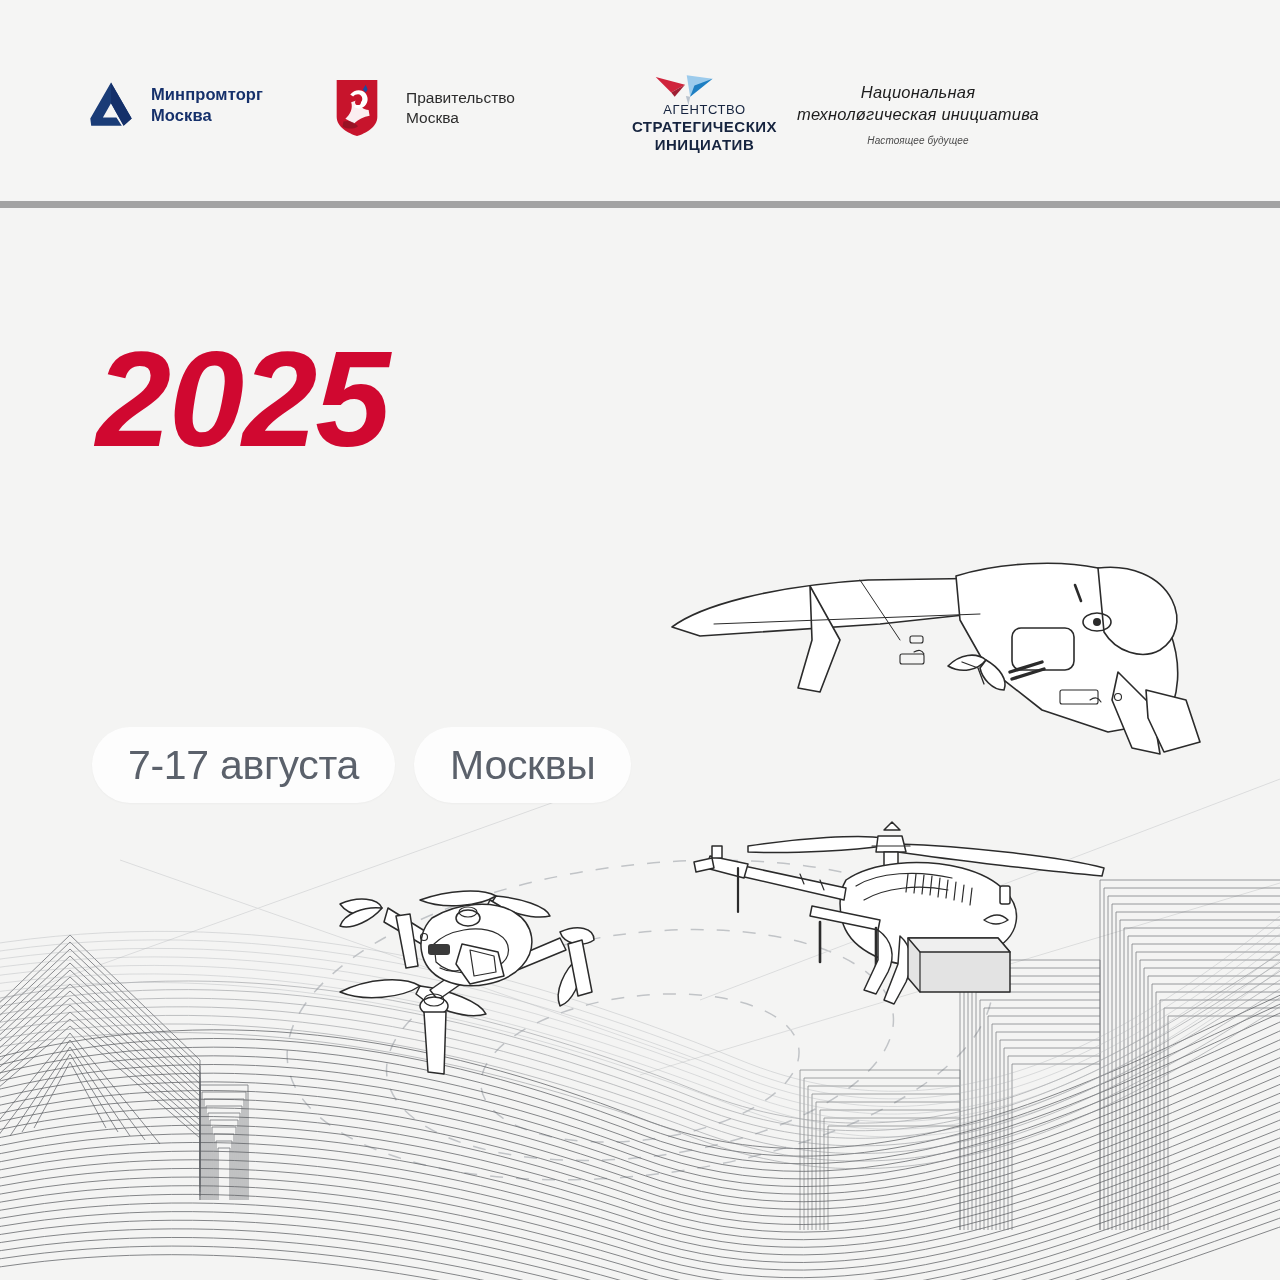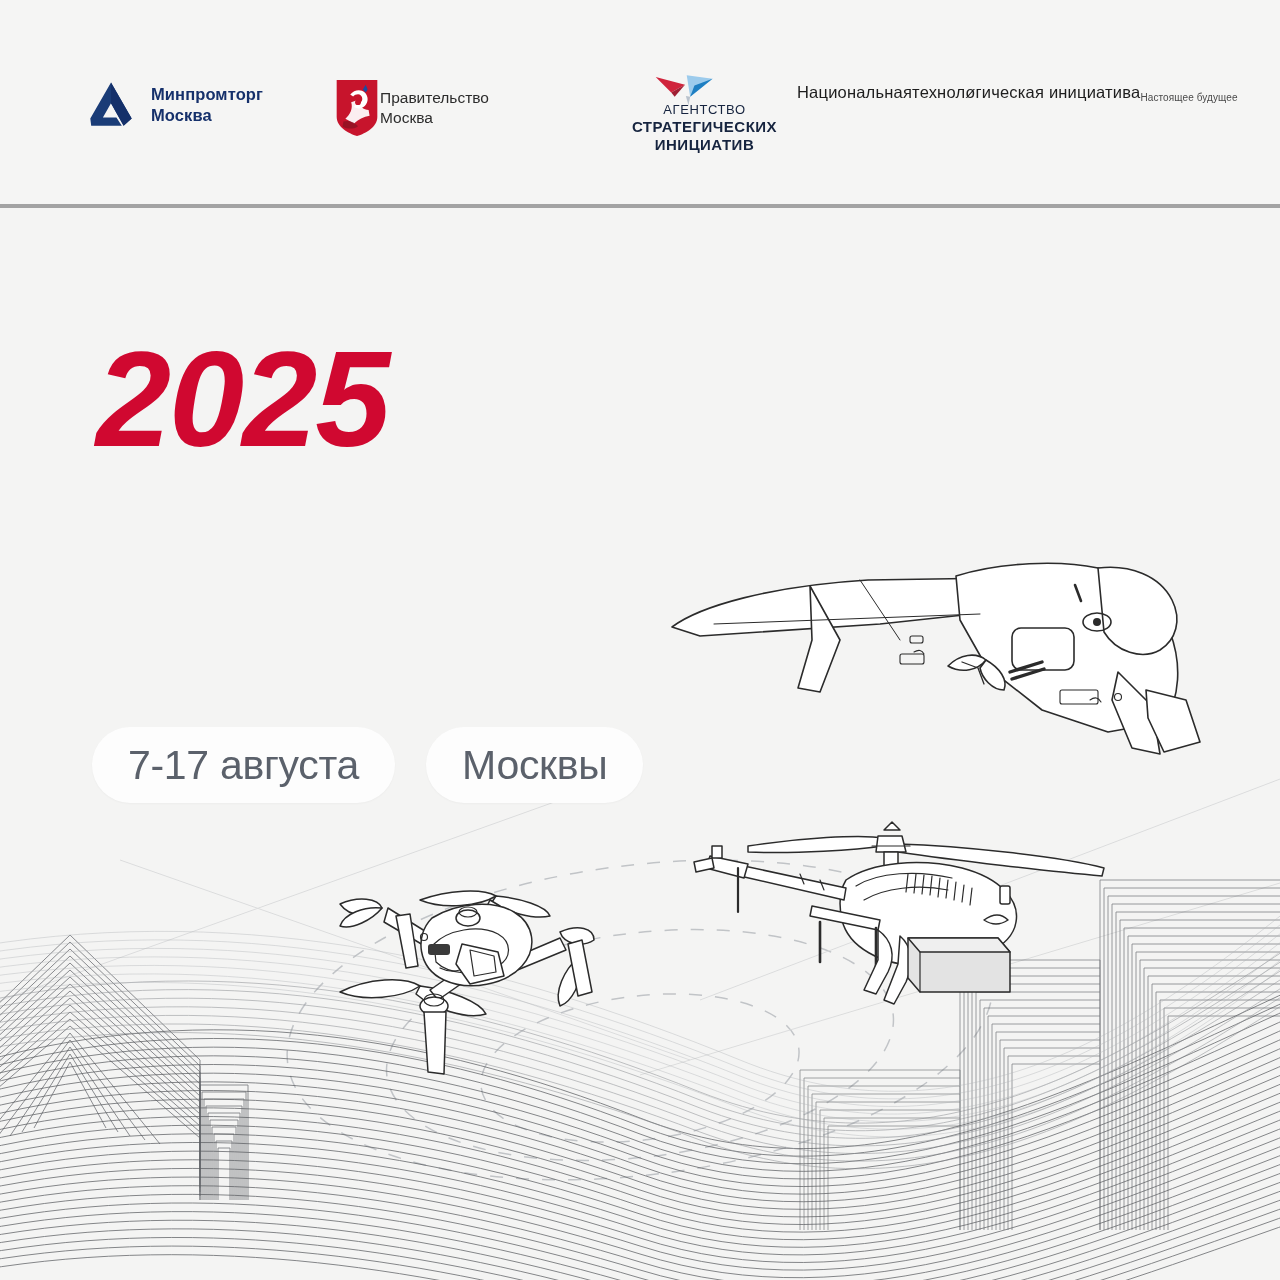--- a/index.html
+++ b/index.html
@@ -9,60 +9,60 @@
     background:#f4f4f3;
     font-family:"Liberation Sans","DejaVu Sans",sans-serif;
     overflow:hidden;position:relative;
   }
   #poster{position:relative;width:1280px;height:1280px;overflow:hidden;background:#f4f4f3;}
 
   
   .header{
     position:absolute;left:0;top:0;width:1280px;height:208px;
     background:#f5f5f4;
-    border-bottom:4px solid #a3a3a3;
+    border-bottom:7px solid #a3a3a3;
     box-sizing:border-box;
     display:flex;align-items:flex-start;
   }
   .logo-row{display:flex;align-items:flex-start;padding:78px 0 0 84px;gap:0;}
   .logo{display:flex;align-items:center;}
 
   
   .mp-wrap{display:flex;align-items:center;gap:13px;width:250px;}
   .mp-mark{width:54px;height:54px;flex:none;}
   .mp-text{font-size:16.5px;line-height:1.26;font-weight:700;color:#15306b;letter-spacing:.1px;}
 
   
-  .mos-wrap{display:flex;align-items:center;gap:0;width:230px;}
+  .mos-wrap{display:flex;align-items:center;gap:26px;width:230px;}
   .mos-mark{width:46px;height:60px;flex:none;}
   .mos-text{font-size:15.5px;line-height:1.3;font-weight:400;color:#2c2c2c;}
 
   
   .asi-wrap{display:flex;flex-direction:column;width:233px;margin-top:-8px;text-align:center;}
   .asi-mark{width:62px;height:38px;margin-left:8px;}
   .asi-text{margin-left:48px;margin-top:-6px;color:#16243f;}
   .asi-l1{font-size:13px;letter-spacing:.6px;font-weight:400;line-height:1.22;}
   .asi-l2{font-size:15px;letter-spacing:.5px;font-weight:700;line-height:1.22;}
 
   
-  .nti-wrap{display:flex;flex-direction:row;margin-top:4px;}
+  .nti-wrap{display:flex;flex-direction:column;margin-top:4px;font-style:italic;}
   .nti-l1{font-size:16.5px;line-height:1.33;color:#1d1d1d;letter-spacing:.2px;}
   .nti-sub{font-size:10px;color:#4a4a4a;margin-top:9px;letter-spacing:.1px;}
 
   
   .title{
     position:absolute;left:96px;top:316px;
     color:#d00830;
     font-size:135px;line-height:.98;
     font-weight:700;letter-spacing:-2px;
     margin:0;white-space:nowrap;
   }
   .title .yr{display:block;margin-top:18px;font-style:italic;}
 
-  .pills{position:absolute;left:92px;top:727px;display:flex;gap:31px;text-align:right;}
+  .pills{position:absolute;left:92px;top:727px;display:flex;gap:19px;text-align:right;}
   .pill{
     background:#fdfdfd;border-radius:44px;
     height:76px;display:flex;align-items:center;justify-content:center;
     padding:0 36px;
     font-size:41px;color:#5b616b;letter-spacing:-.3px;
     box-shadow:0 1px 2px rgba(0,0,0,.03);
   }
 
   
   .art{position:absolute;left:0;top:0;width:1280px;height:1280px;pointer-events:none;}

